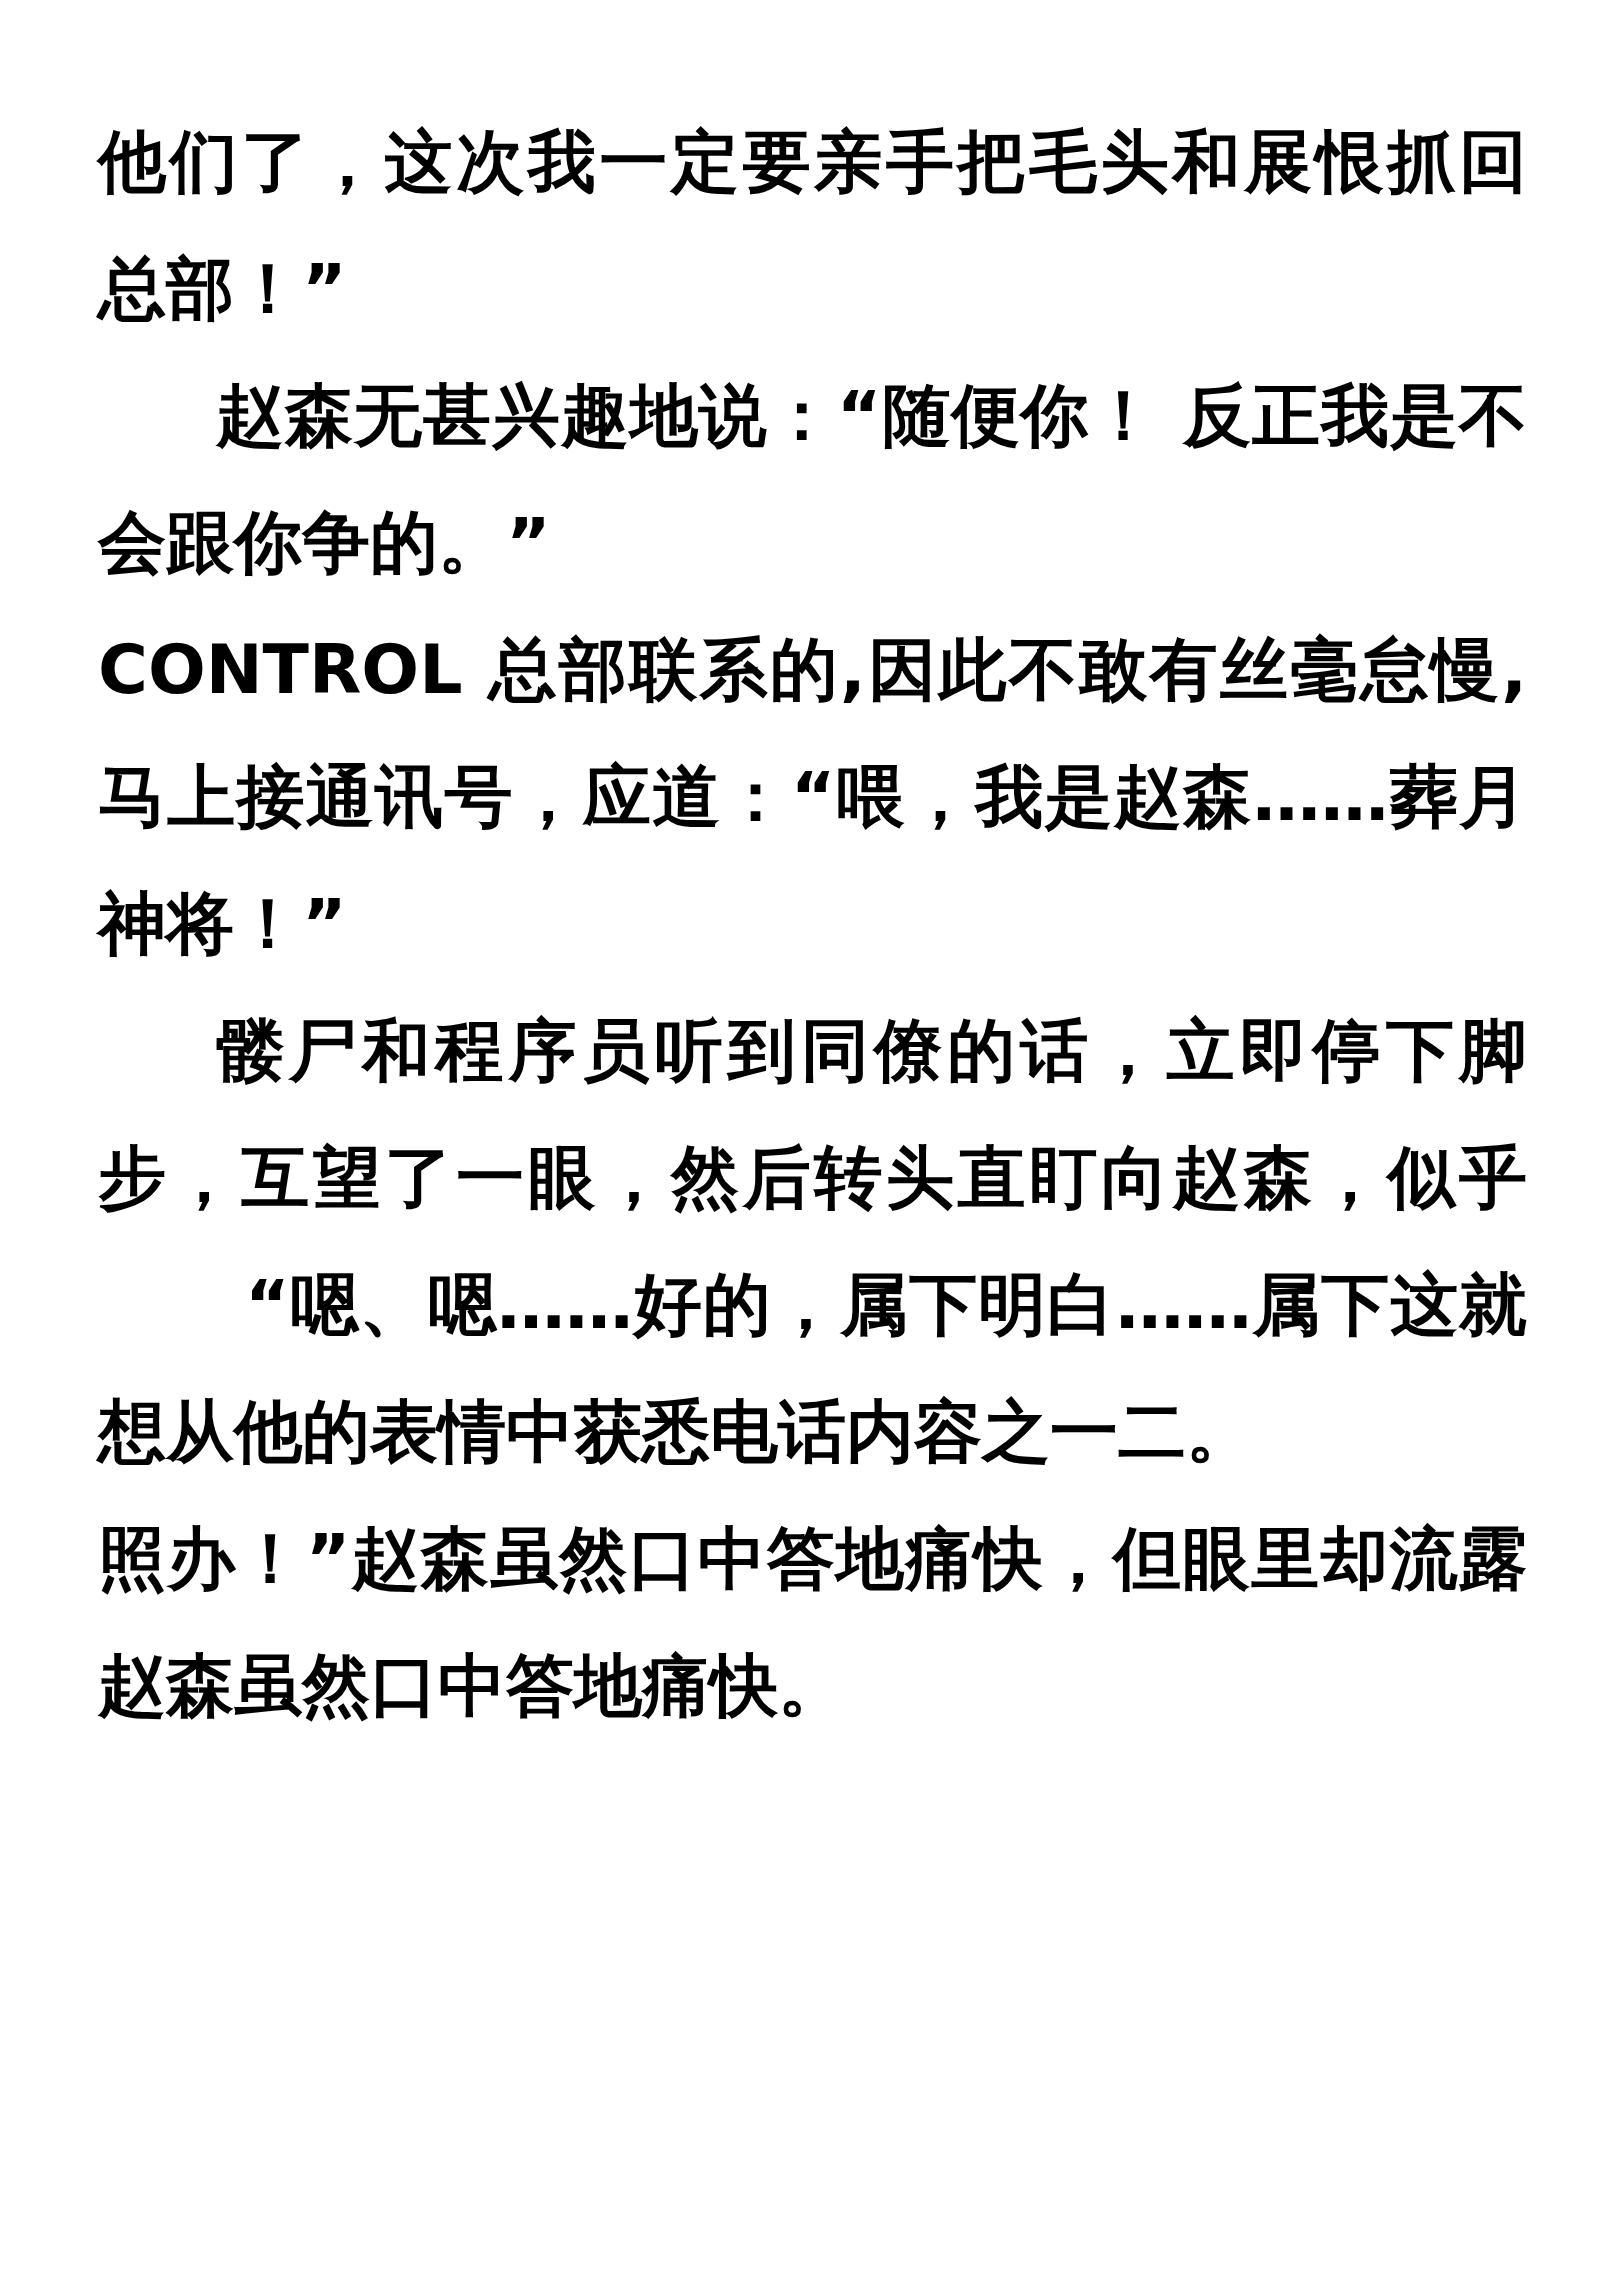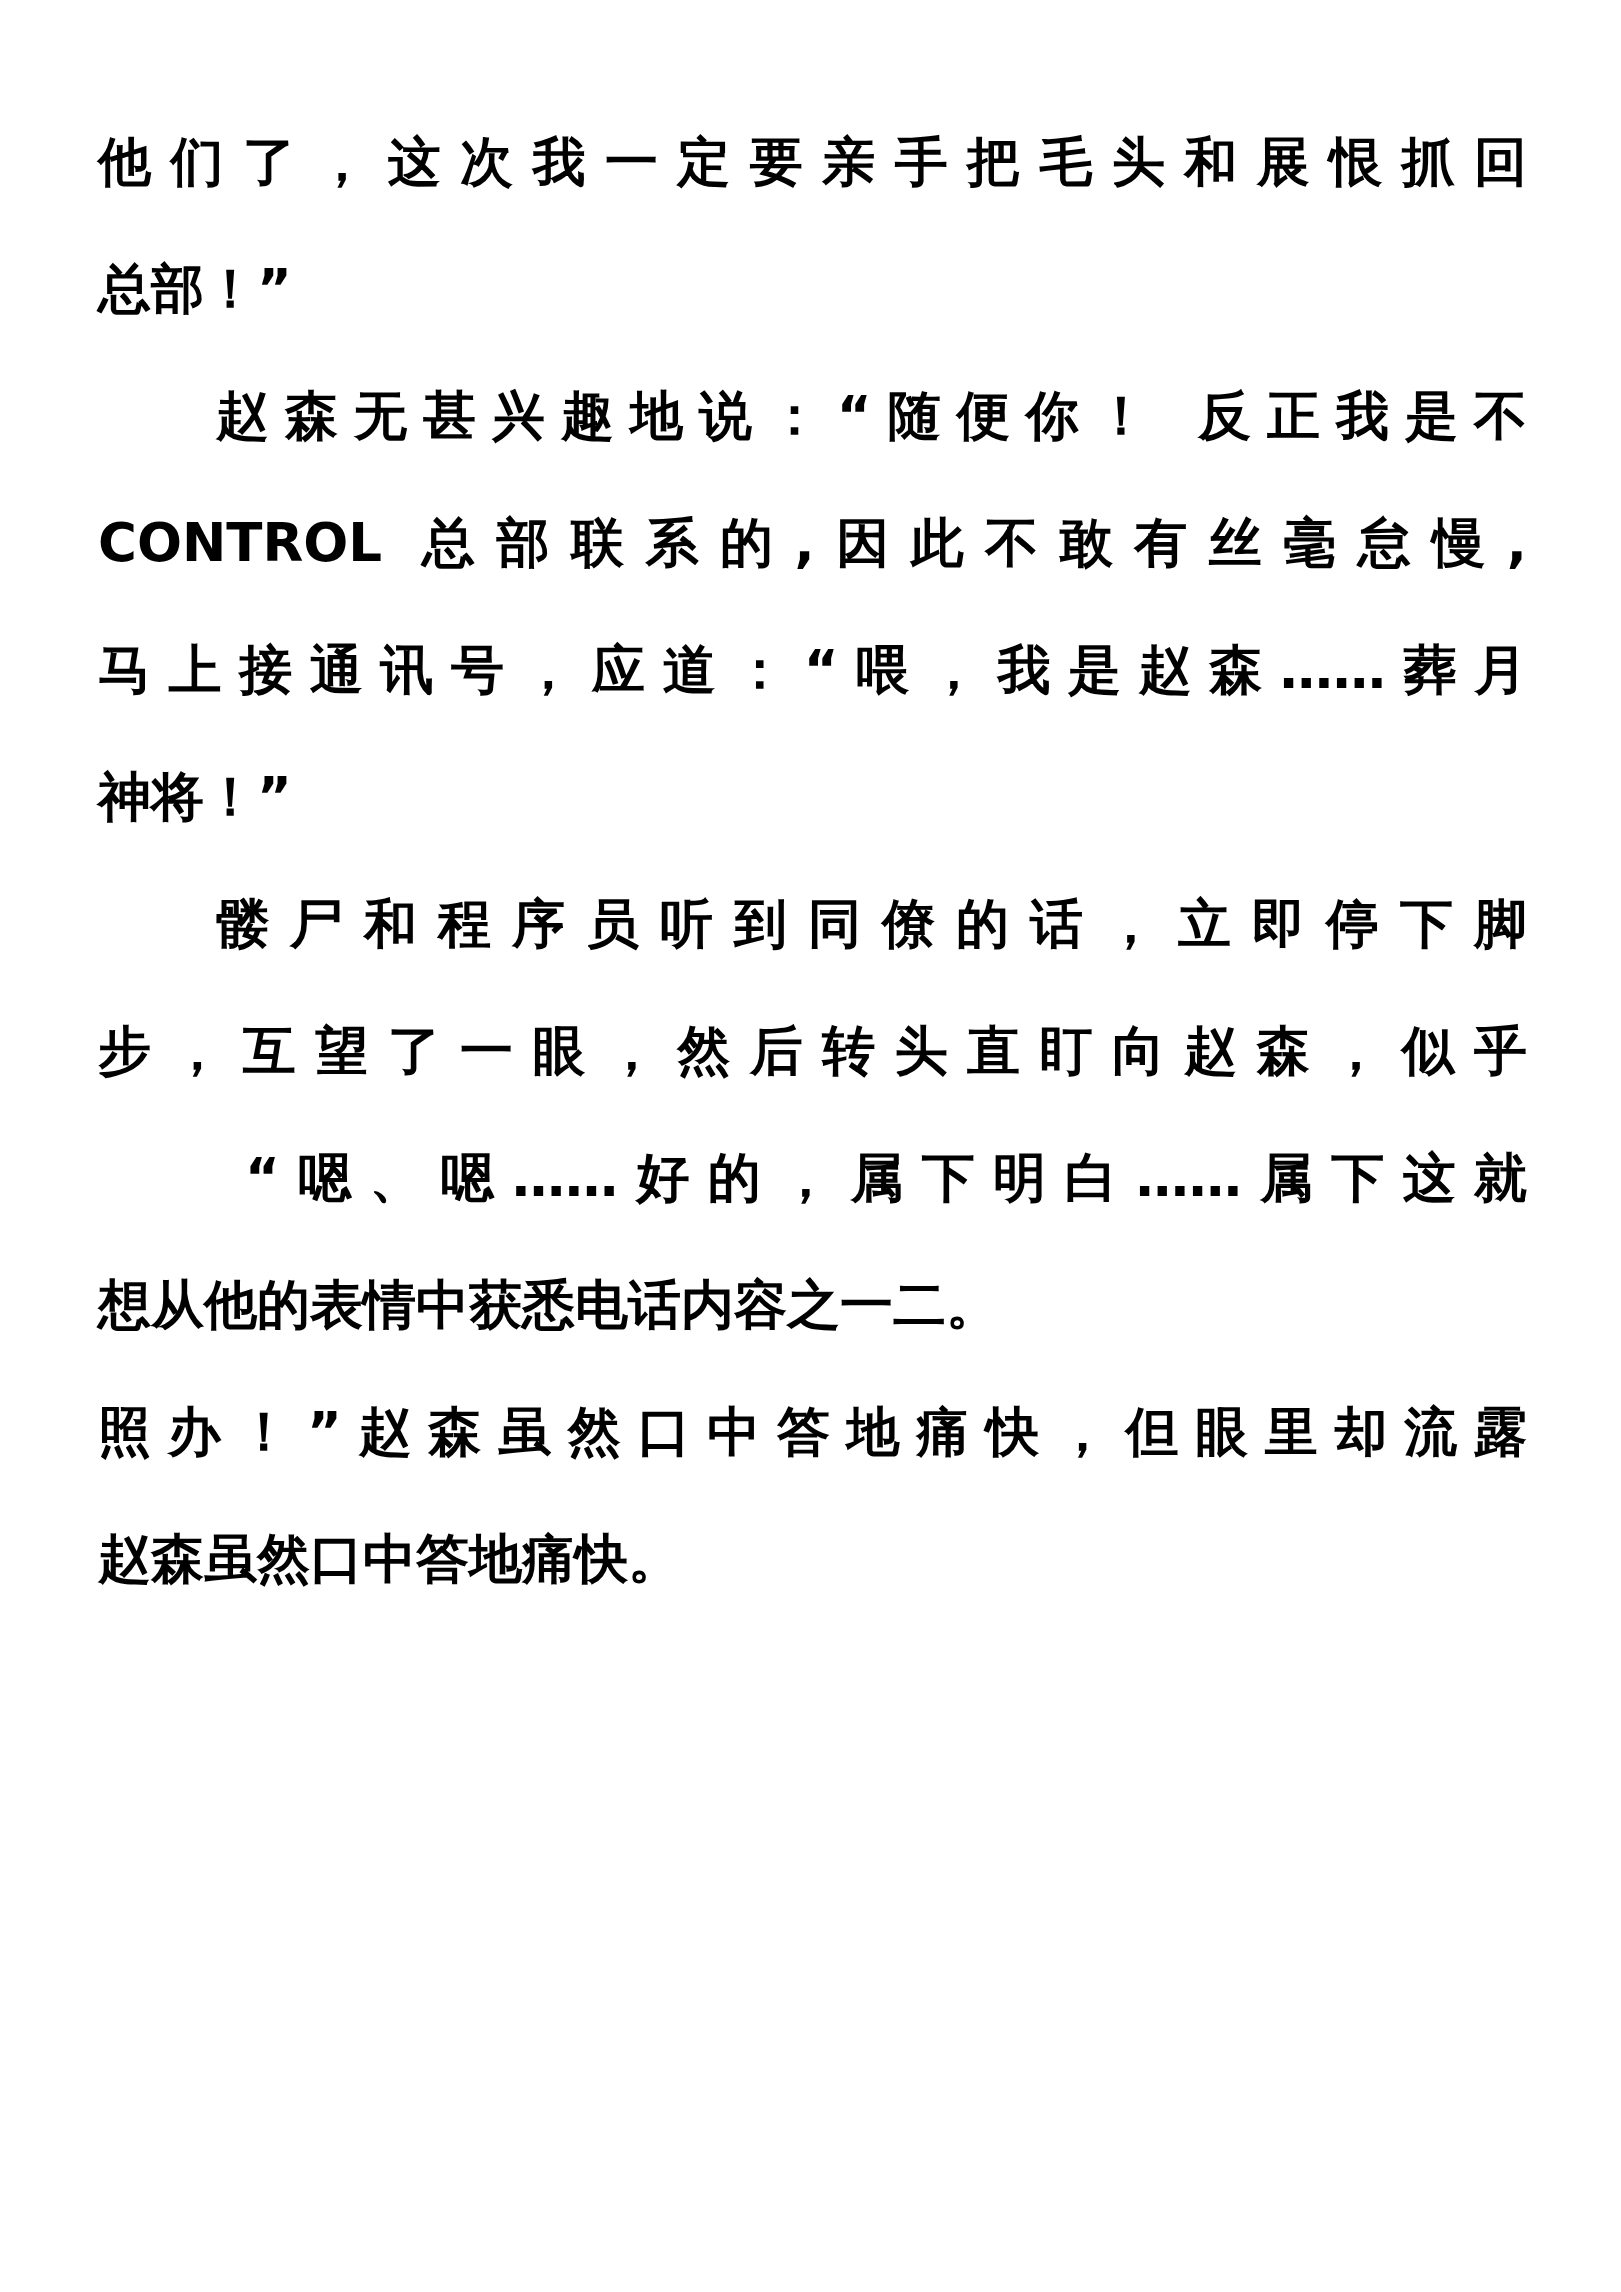--- a/index.html
+++ b/index.html
@@ -17,21 +17,21 @@
     }
     .text-block {
       position: absolute;
       left: 98px;
       top: 98px;
       width: 1429px;
     }
     .text-line {
       height: 127px;
       line-height: 127px;
-      font-size: 53px;
+      font-size: 68px;
       font-weight: 700;
       color: #000000;
       white-space: nowrap;
       letter-spacing: 0;
     }
     
     .text-line.justify {
       white-space: normal;
       text-align: justify;
       text-align-last: justify;
@@ -44,20 +44,21 @@
     }
   </style>
 </head>
 <body>
 
 <div class="page">
   <div class="text-block">
       <div class="text-line justify">他们了，这次我一定要亲手把毛头和展恨抓回</div>
       <div class="text-line left">总部！”</div>
       <div class="text-line justify" style="padding-left: 118px;">赵森无甚兴趣地说：“随便你！ 反正我是不</div>
+      <div class="text-line left">会跟你争的。”</div>
       <div class="text-line justify">CONTROL 总部联系的,因此不敢有丝毫怠慢,</div>
       <div class="text-line justify">马上接通讯号，应道：“喂，我是赵森……葬月</div>
       <div class="text-line left">神将！”</div>
       <div class="text-line justify" style="padding-left: 118px;">髅尸和程序员听到同僚的话，立即停下脚</div>
       <div class="text-line justify">步，互望了一眼，然后转头直盯向赵森，似乎</div>
       <div class="text-line justify" style="padding-left: 147px;">“嗯、嗯……好的，属下明白……属下这就</div>
       <div class="text-line left">想从他的表情中获悉电话内容之一二。</div>
       <div class="text-line justify">照办！”赵森虽然口中答地痛快，但眼里却流露</div>
       <div class="text-line left">赵森虽然口中答地痛快。</div>
     </div>

